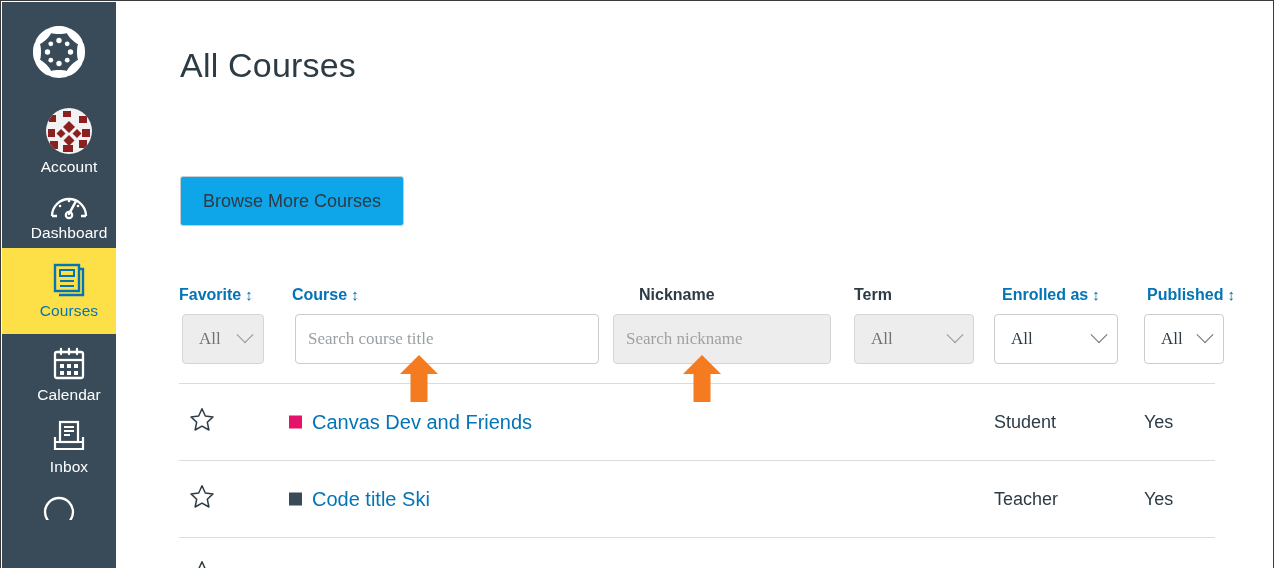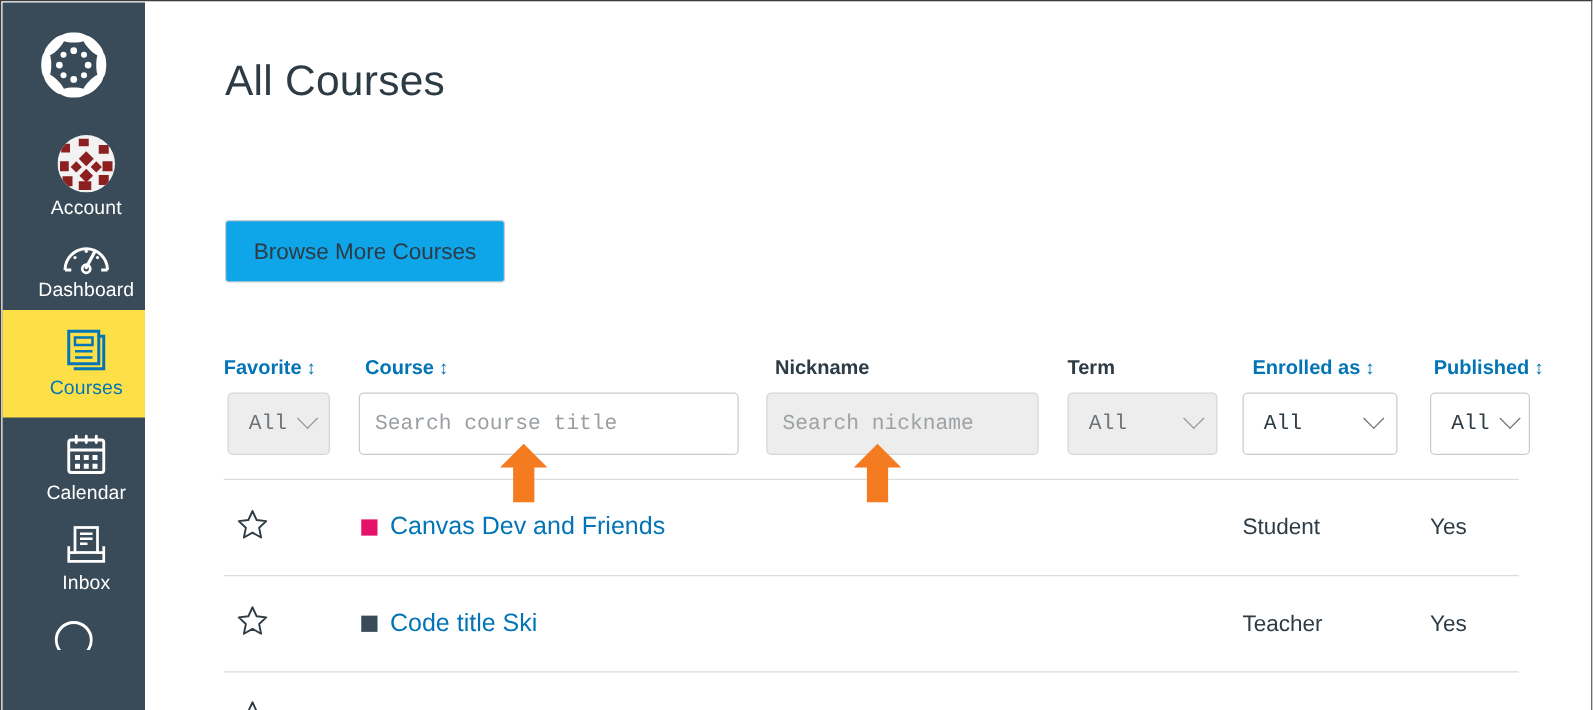--- a/index.html
+++ b/index.html
@@ -149,21 +149,21 @@
     line-height: 1;
     color: #0374B5;
   }
   .field {
     position: absolute;
     top: 40px;
     box-sizing: border-box;
     height: 50px;
     border-radius: 4px;
     font-size: 17px;
-    font-family: Liberation Mono, monospace;
+    font-family: Liberation Serif, serif;
     display: flex;
     align-items: center;
   }
   .field.input {
     border: 1px solid #C7CDD1;
     background: #ffffff;
     color: #9A9FA3;
     padding-left: 12px;
   }
   .field.input.disabled {
@@ -374,35 +374,35 @@
     <div id="courses-table">
 
       <div class="thead">
 
         <span class="col-head link" style="left:0px;">
           <span>Favorite</span><span class="sort-arrow">↕</span>
         </span>
         <span class="col-head link" style="left:113px;">
           <span>Course</span><span class="sort-arrow">↕</span>
         </span>
-        <span class="col-head plain" style="left:441px;text-align:right;">Nickname</span>
+        <span class="col-head plain" style="left:460px;text-align:right;">Nickname</span>
         <span class="col-head plain" style="left:675px;">Term</span>
         <span class="col-head link" style="left:823px;">
           <span>Enrolled as</span><span class="sort-arrow">↕</span>
         </span>
         <span class="col-head link" style="left:968px;">
           <span>Published</span><span class="sort-arrow">↕</span>
         </span>
 
         <div class="field select disabled" style="left:3px;width:82px;">
           <span>All</span>
           <span class="chev"></span>
         </div>
 
-        <div class="field input" style="left:108px;width:304px;">
+        <div class="field input" style="left:116px;width:304px;">
           <span>Search course title</span>
         </div>
 
         <div class="field input disabled" style="left:434px;width:218px;">
           <span>Search nickname</span>
         </div>
 
         <div class="field select disabled" style="left:675px;width:120px;">
           <span>All</span>
           <span class="chev"></span>

